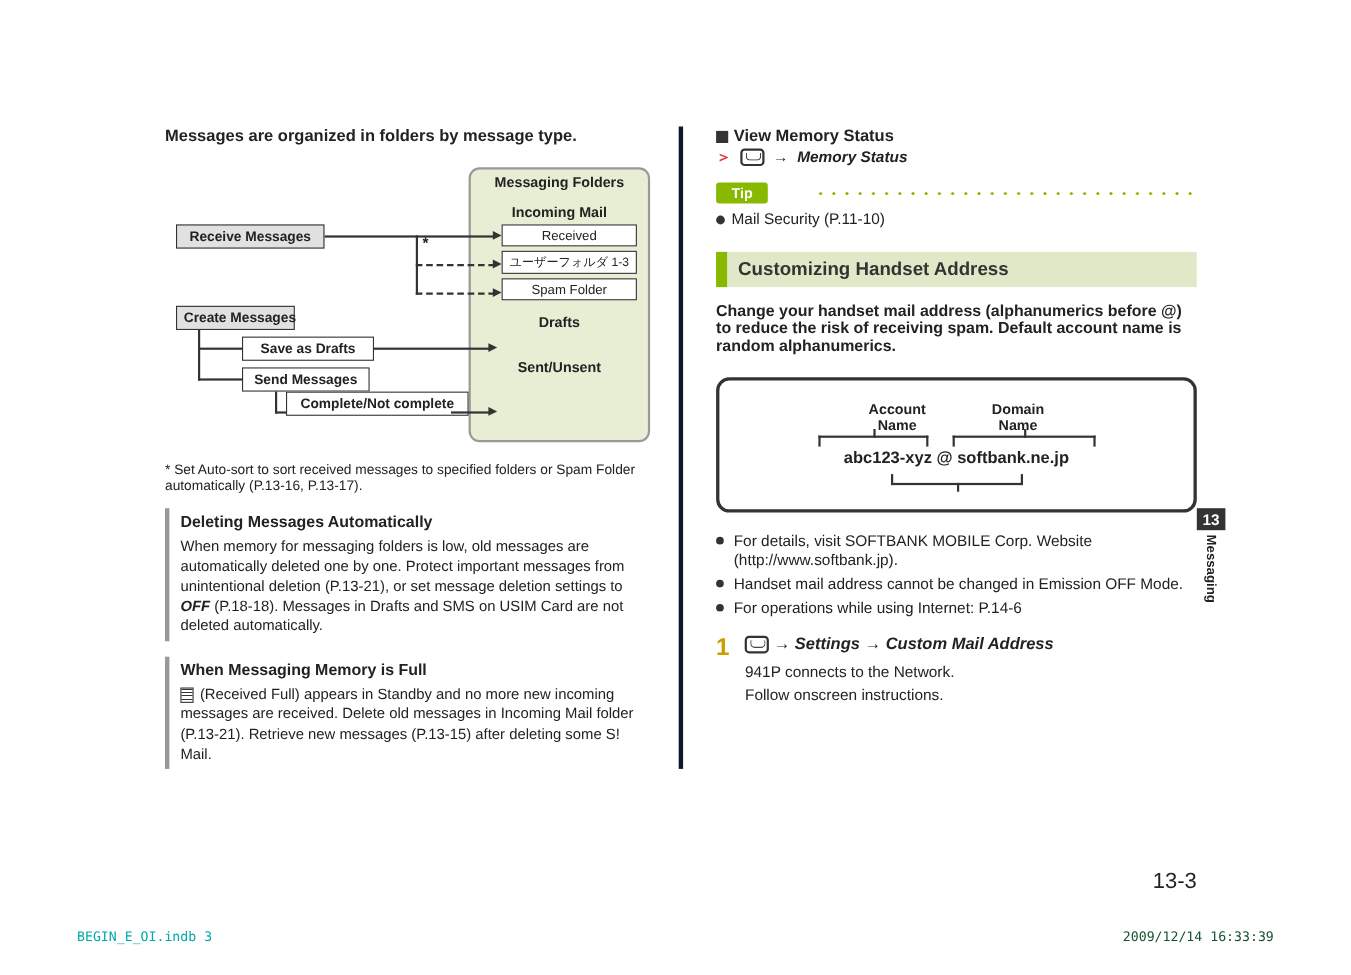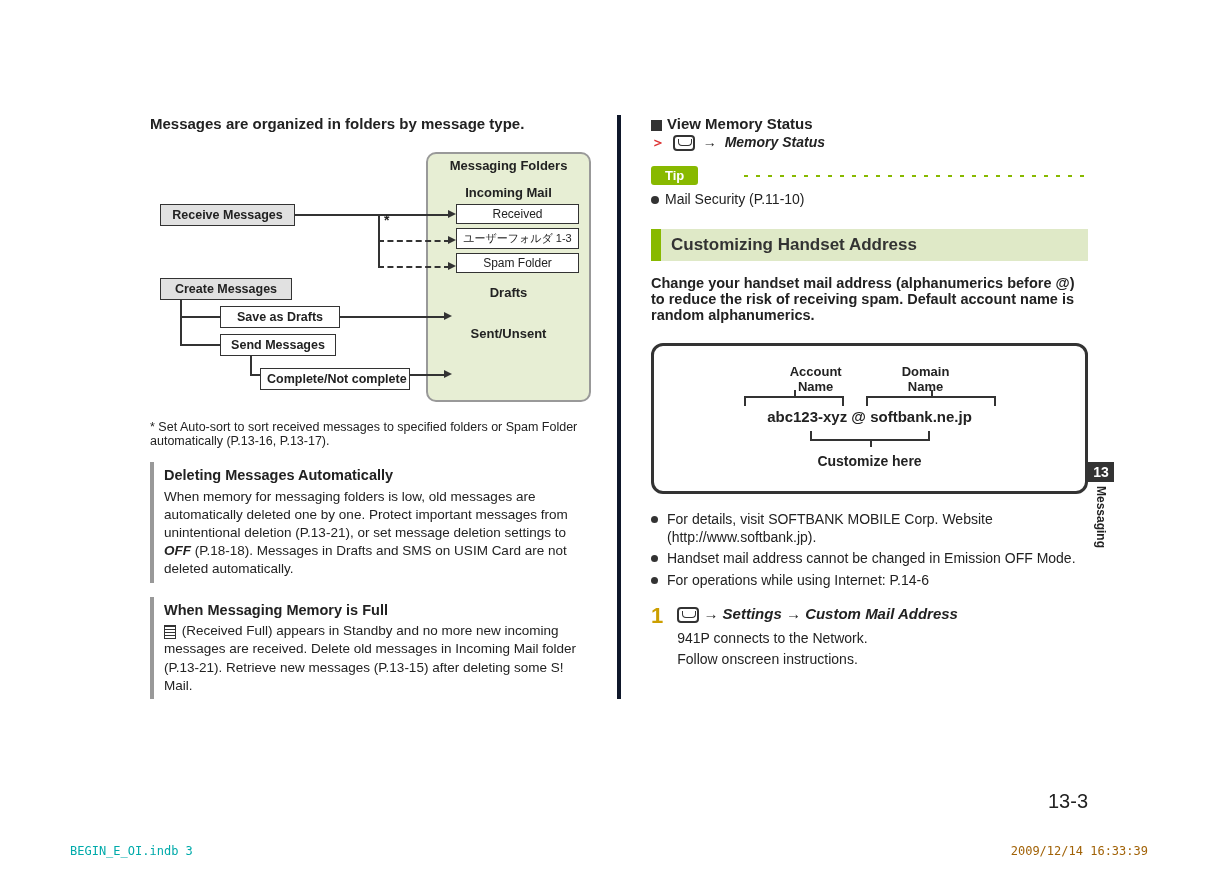--- a/index.html
+++ b/index.html
@@ -125,21 +125,21 @@
     right: 114px;
     top: 462px;
     width: 26px;
     text-align: center;
   }
   .side-tab .num { background:#333; color:#fff; font-weight:bold; font-size:14px; padding: 2px 0; }
   .side-tab .lbl { writing-mode: vertical-rl; font-weight:bold; font-size:12px; margin: 4px auto 0; }
 
   .page-num { position:absolute; right:140px; bottom: 73px; font-size: 20px; }
   .footer-left { position:absolute; left:70px; bottom: 28px; font-family: monospace; font-size: 12px; color:#0aa; }
-  .footer-right { position:absolute; right:80px; bottom: 28px; font-family: monospace; font-size: 12px; color:#a16207; }
+  .footer-right { position:absolute; right:70px; bottom: 28px; font-family: monospace; font-size: 12px; color:#14532d; }
 
   
   .line { position:absolute; background:#333; }
   .line.h { height:2px; }
   .line.v { width:2px; }
   .dash { position:absolute; border-top: 2px dashed #333; }
   .arrow-r { position:absolute; width:0; height:0; border-top:4px solid transparent; border-bottom:4px solid transparent; border-left:8px solid #333; }
   .star { position:absolute; font-weight:bold; font-size:14px; }
 </style>
 </head>
@@ -158,24 +158,24 @@
         <div class="fold-sub">
           <div class="item">Received</div>
           <div class="item wa">ユーザーフォルダ 1-3</div>
           <div class="item">Spam Folder</div>
         </div>
         <div class="cat">Drafts</div>
         <div class="cat" style="margin-top:26px">Sent/Unsent</div>
       </div>
 
       <div class="dbox gray" style="left:10px; top:52px; width:135px">Receive Messages</div>
-      <div class="dbox gray" style="left:10px; top:126px; width:132px">Create Messages</div>
+      <div class="dbox gray" style="left:10px; top:126px; width:108px">Create Messages</div>
       <div class="dbox" style="left:70px; top:154px; width:120px">Save as Drafts</div>
       <div class="dbox" style="left:70px; top:182px; width:116px">Send Messages</div>
-      <div class="dbox" style="left:110px; top:216px; width:150px">Complete/Not complete</div>
+      <div class="dbox" style="left:110px; top:204px; width:166px">Complete/Not complete</div>
 
       <div class="line h" style="left:145px; top:62px; width:155px"></div>
       <div class="arrow-r" style="left:298px; top:58px"></div>
       <span class="star" style="left:234px; top:60px">*</span>
       <div class="dash" style="left:228px; top:88px; width:72px"></div>
       <div class="arrow-r" style="left:298px; top:84px"></div>
       <div class="dash" style="left:228px; top:114px; width:72px"></div>
       <div class="arrow-r" style="left:298px; top:110px"></div>
       <div class="line v" style="left:228px; top:62px; height:54px"></div>
 
@@ -240,21 +240,20 @@
         <span class="brak" style="width:130px"></span>
       </div>
       <div class="addr-val">
         <span>abc123-xyz</span>
         <span>@</span>
         <span>softbank.ne.jp</span>
       </div>
       <div class="addr-lower">
           <span class="brak2"></span>
         </div>
-      <div class="addr-cust">Customize here</div>
     </div>
 
     <ul class="bullets">
       <li>For details, visit SOFTBANK MOBILE Corp. Website (http://www.softbank.jp).</li>
       <li>Handset mail address cannot be changed in Emission OFF Mode.</li>
       <li>For operations while using Internet: P.14-6</li>
     </ul>
 
     <div class="step">
       <div class="step-num">1</div>

